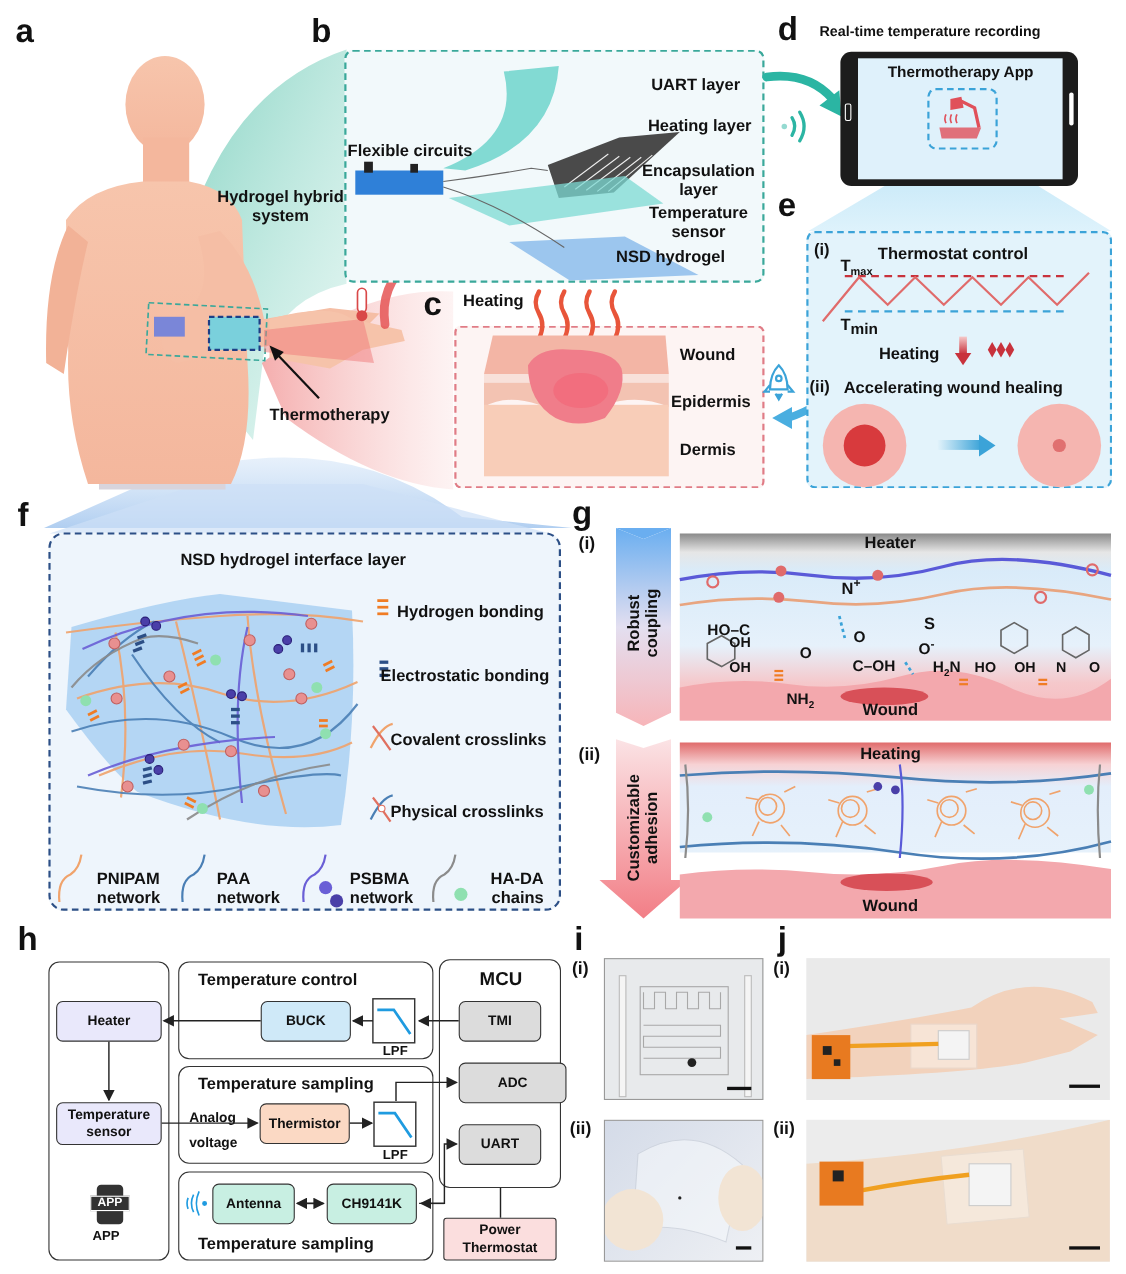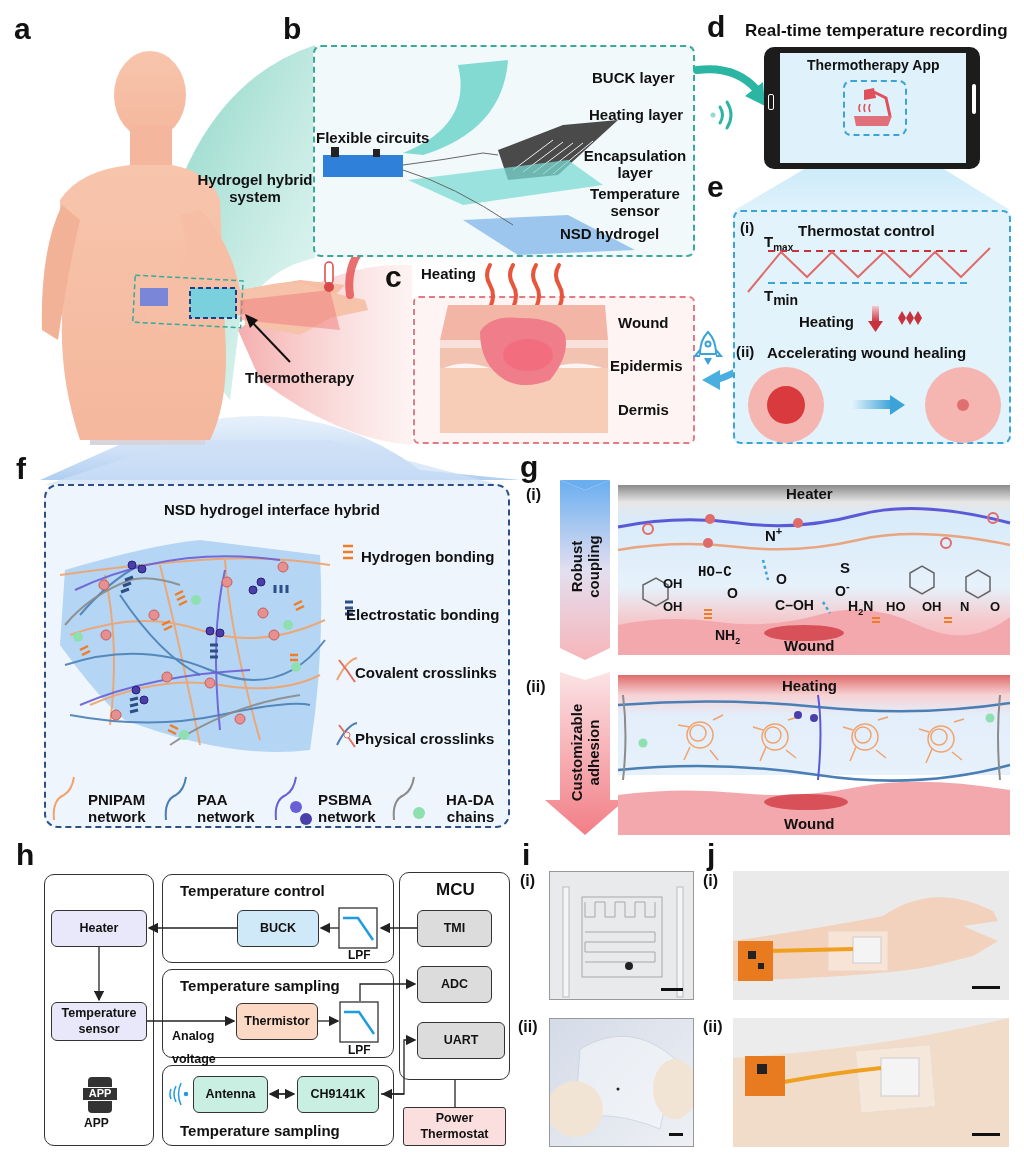--- a/index.html
+++ b/index.html
@@ -119,21 +119,21 @@
   <path d="M150 175 L255 170 L322 205 L205 210 Z" fill="#9cc6ee"></path>
 
   <rect x="10" y="110" width="80" height="22" fill="#2f80d8"></rect>
   <rect x="18" y="102" width="8" height="10" fill="#222"></rect>
     <rect x="60" y="104" width="7" height="8" fill="#222"></rect>
 
   <path d="M90 120 Q130 115 170 108 L185 110" stroke="#666" fill="none" stroke-width="1"></path>
   <path d="M90 125 Q140 140 200 180" stroke="#666" fill="none" stroke-width="1"></path>
 </svg>
 <div class="lbl" style="left:316px;top:130px;">Flexible circuits</div>
-<div class="lbl" style="left:592px;top:70px;">BUCK layer</div>
+<div class="lbl" style="left:592px;top:70px;">UART layer</div>
 <div class="lbl" style="left:589px;top:107px;text-align:center;">Heating layer</div>
 <div class="lbl lbl-c" style="left:575px;top:148px;width:120px;">
   <div>Encapsulation</div>
   <div>layer</div>
 </div>
 <div class="lbl lbl-c" style="left:575px;top:186px;width:120px;">
   <div>Temperature</div>
   <div>sensor</div>
 </div>
 <div class="lbl" style="left:560px;top:226px;">NSD hydrogel</div>
@@ -183,21 +183,21 @@
     <path d="M20 2 Q28 10 28 24 L12 24 Q12 10 20 2 Z"></path>
     <circle cx="20" cy="14" r="2.5"></circle>
     <path d="M12 20 L7 26 L12 26 M28 20 L33 26 L28 26"></path>
     <path d="M17 28 L20 33 L23 28" fill="#3ba3d8"></path>
   </g>
   <path d="M70 20 Q60 40 28 50" stroke="#4aaee0" stroke-width="7" fill="none" stroke-linecap="round"></path>
   <polygon points="14,50 32,40 32,60" fill="#4aaee0"></polygon>
 </svg>
 
 <div class="panel-letter" style="left:707px;top:12px;">d</div>
-<div class="lbl" style="left:745px;top:22px;font-size:17px;">Real-time temperature recording</div>
+<div class="lbl" style="left:745px;top:22px;font-size:13px;">Real-time temperature recording</div>
 <div class="abs" style="left:764px;top:47px;width:216px;height:122px;background:#1c1c1c;border-radius:10px;"></div>
 <div class="abs" style="left:780px;top:53px;width:186px;height:110px;background:#dff1fb;"></div>
 <div class="lbl" style="left:807px;top:58px;font-size:14px;">Thermotherapy App</div>
 <div class="abs dash-blue" style="left:843px;top:80px;width:64px;height:56px;"></div>
 <svg width="50" height="44" style="left:850px;top:86px;">
   <path d="M14 4 L24 2 L26 12 L14 14 Z" fill="#e0505a"></path>
   <path d="M24 6 L36 12 L40 30" stroke="#e0505a" stroke-width="3" fill="none"></path>
   <path d="M10 18 Q8 22 10 26 M15 18 Q13 22 15 26 M20 18 Q18 22 20 26" stroke="#e0505a" stroke-width="1.5" fill="none"></path>
   <path d="M4 30 L42 30 L38 40 L6 40 Z" fill="#e0505a" opacity="0.8"></path>
 </svg>
@@ -248,21 +248,21 @@
       </linearGradient>
     </defs>
   <rect x="112" y="35" width="40" height="9" fill="url(#blueRight)"></rect>
   <polygon points="150,30 165,40 150,50" fill="#3ba3d8"></polygon>
   <circle cx="223" cy="40" r="38" fill="#f5b5b0"></circle>
   <circle cx="223" cy="40" r="6" fill="#e07070"></circle>
 </svg>
 
 <div class="panel-letter" style="left:16px;top:454px;">f</div>
 <div class="abs dash-navy" style="left:44px;top:484px;width:466px;height:344px;background:#eef5fc;"></div>
-<div class="lbl" style="left:164px;top:502px;">NSD hydrogel interface hybrid</div>
+<div class="lbl" style="left:164px;top:502px;">NSD hydrogel interface layer</div>
 <svg width="290" height="250" style="left:50px;top:525px;">
   <path d="M15 45 Q100 20 150 15 L270 30 Q275 130 260 225 Q180 235 75 195 Q50 175 10 120 Z" fill="#a9d0f2" opacity="0.85"></path>
 
   <g stroke="#f0a36c" stroke-width="2" fill="none" opacity="0.9">
     <path d="M10 50 Q80 40 150 35 T280 40"></path>
     <path d="M20 110 Q90 85 150 105 T275 95"></path>
     <path d="M40 180 Q110 150 170 160 T270 150"></path>
     <path d="M55 50 Q70 120 60 200"></path>
     <path d="M110 40 Q130 120 150 220"></path>
     <path d="M175 35 Q180 110 210 215"></path>
@@ -462,21 +462,21 @@
 
   <g fill="none" stroke="#666" stroke-width="1.5">
     <polygon points="25,100 38,93 50,100 50,114 38,121 25,114"></polygon>
     <polygon points="292,88 304,81 316,88 316,102 304,109 292,102"></polygon>
     <polygon points="348,92 360,85 372,92 372,106 360,113 348,106"></polygon>
   </g>
 </svg>
 <div class="lbl" style="left:786px;top:486px;">Heater</div>
 <div class="lbl" style="left:784px;top:638px;">Wound</div>
 
-<div class="lbl" style="left:698px;top:565px;font-size:14px;font-family:Liberation Mono, monospace;"><span>HO</span>–<span>C</span></div>
+<div class="lbl" style="left:643px;top:565px;font-size:14px;"><span>HO</span>–<span>C</span></div>
 <div class="lbl" style="left:727px;top:586px;font-size:14px;">O</div>
 <div class="lbl" style="left:715px;top:628px;font-size:14px;"><span>NH</span><sub style="font-size:9px;">2</sub></div>
 <div class="lbl" style="left:765px;top:525px;font-size:15px;"><span>N</span><sup style="font-size:11px;">+</sup></div>
 <div class="lbl" style="left:776px;top:572px;font-size:14px;">O</div>
 <div class="lbl" style="left:775px;top:598px;font-size:14px;"><span>C</span>–<span>OH</span></div>
 <div class="lbl" style="left:840px;top:560px;font-size:15px;">S</div>
 <div class="lbl" style="left:835px;top:580px;font-size:14px;"><span>O</span><sup style="font-size:11px;">-</sup></div>
 <div class="lbl" style="left:848px;top:599px;font-size:14px;text-align:center;"><span>H</span><sub style="font-size:9px;">2</sub><span>N</span></div>
 <div class="lbl" style="left:663px;top:577px;font-size:13px;">OH</div>
 <div class="lbl" style="left:663px;top:600px;font-size:13px;">OH</div>
@@ -530,27 +530,27 @@
 <div class="box" style="left:51px;top:910px;width:96px;height:37px;background:#e9e8fb;">Heater</div>
 <div class="box" style="left:51px;top:1002px;width:96px;height:39px;background:#e9e8fb;flex-direction:column;">
   <div>Temperature</div>
     <div>sensor</div>
 </div>
 <div class="box" style="left:237px;top:910px;width:82px;height:37px;background:#cfe9f8;">BUCK</div>
 <div class="box" style="left:236px;top:1003px;width:82px;height:37px;background:#fbd9c4;">Thermistor</div>
 <div class="box" style="left:193px;top:1076px;width:75px;height:37px;background:#c8efe2;">Antenna</div>
 <div class="box" style="left:297px;top:1076px;width:82px;height:37px;background:#c8efe2;">CH9141K</div>
 <div class="box" style="left:417px;top:910px;width:75px;height:37px;background:#dcdcdc;">TMI</div>
-<div class="box" style="left:417px;top:966px;width:75px;height:37px;background:#dcdcdc;">ADC</div>
-<div class="box" style="left:417px;top:1022px;width:88px;height:37px;background:#dcdcdc;">UART</div>
+<div class="box" style="left:417px;top:966px;width:98px;height:37px;background:#dcdcdc;">ADC</div>
+<div class="box" style="left:417px;top:1022px;width:75px;height:37px;background:#dcdcdc;">UART</div>
 <div class="box" style="left:403px;top:1107px;width:103px;height:39px;background:#fbdede;flex-direction:column;border-radius:3px;">
   <div>Power</div>
     <div>Thermostat</div>
 </div>
-<div class="lbl" style="left:172px;top:1005px;font-size:12.5px;line-height:1.8;margin-top:20px;">
+<div class="lbl" style="left:172px;top:1005px;font-size:12.5px;line-height:1.8;">
   <div>Analog</div>
     <div>voltage</div>
 </div>
 
 <svg width="60" height="150" style="left:336px;top:905px;">
   <g>
     <rect x="3" y="3" width="38" height="40" fill="#fff" stroke="#333" stroke-width="1.3"></rect>
     <polyline points="7,13 22,13 37,35" fill="none" stroke="#1f9be0" stroke-width="2.5"></polyline>
   </g>
   <g>

